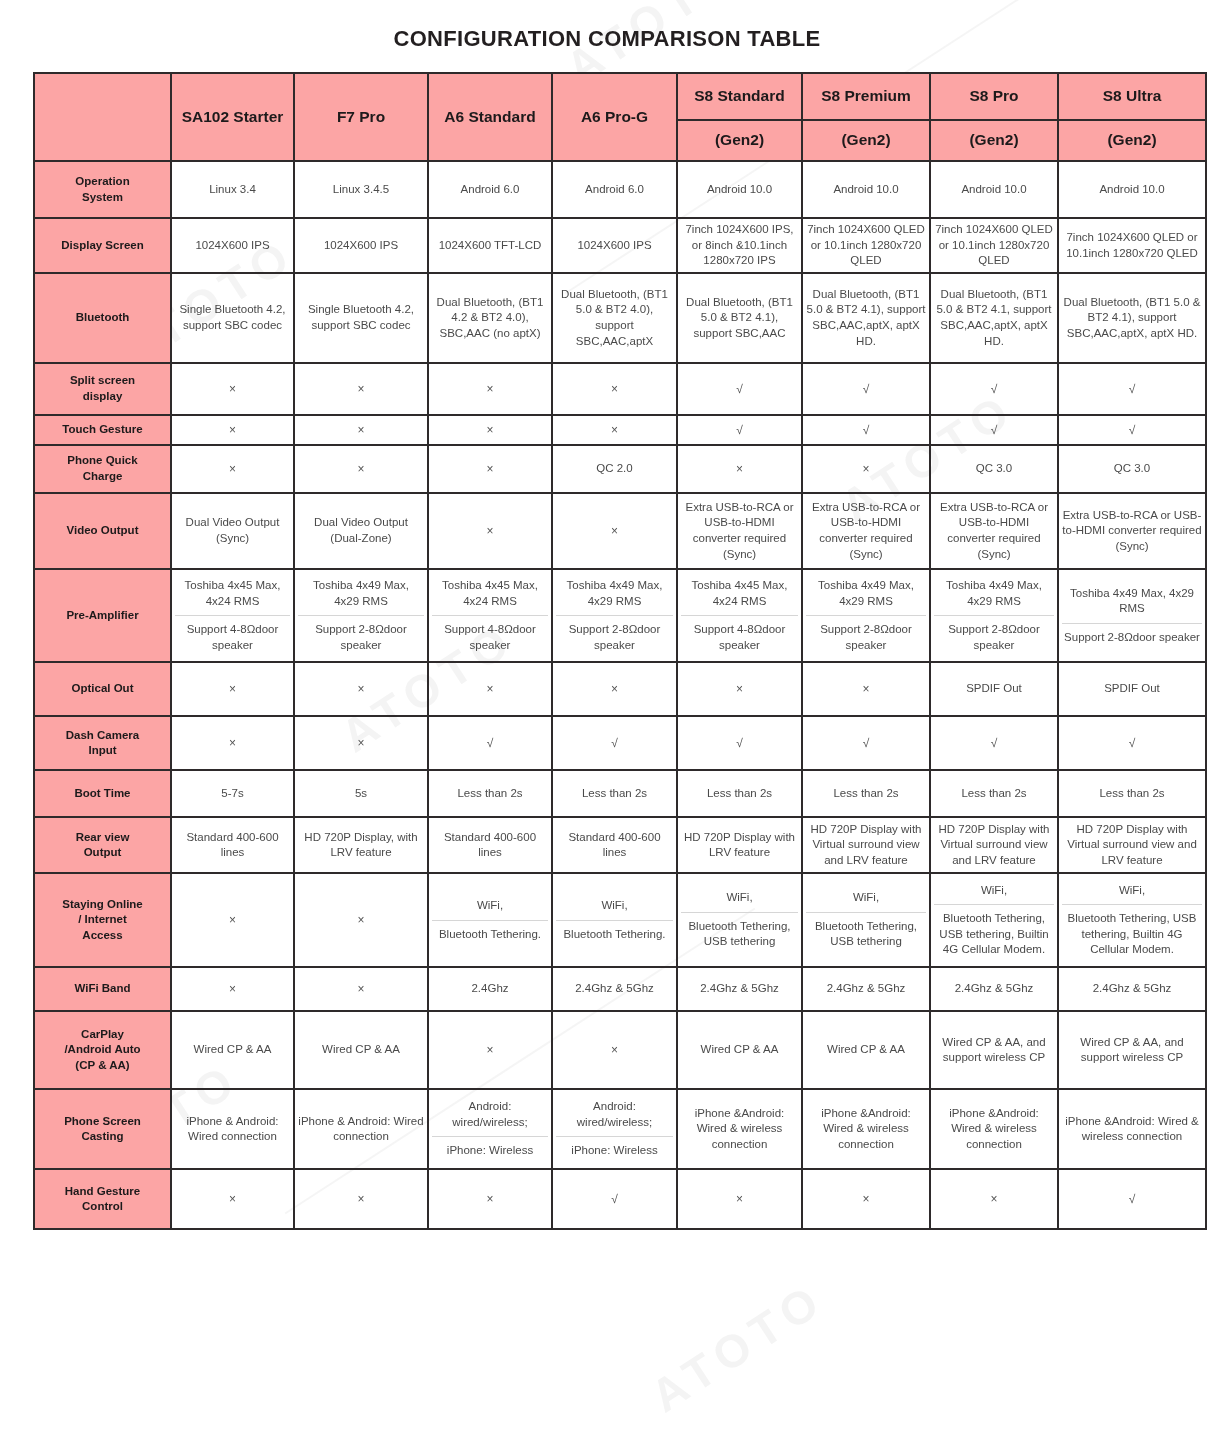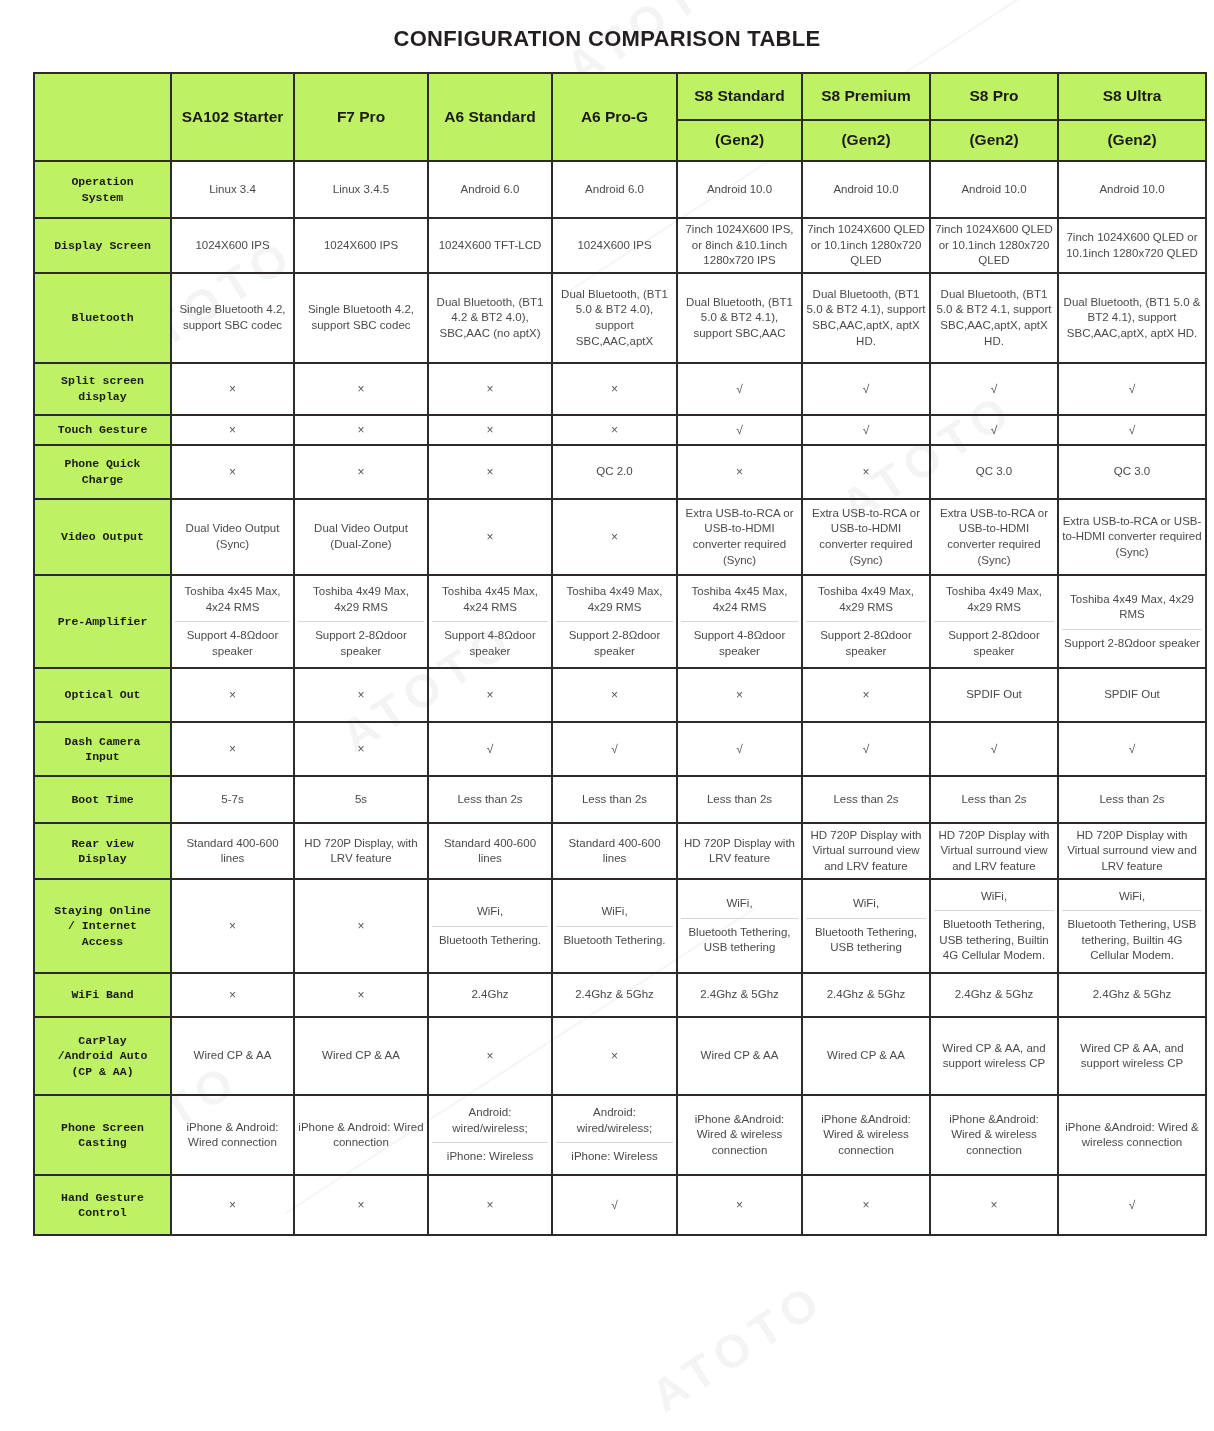--- a/index.html
+++ b/index.html
@@ -31,31 +31,30 @@
   .cmp th, .cmp td {
     border:2px solid #2e2a2b;
     padding:2px 3px;
     text-align:center;
     vertical-align:middle;
     color:#4a4a4a;
     font-size:11.5px;
     line-height:1.35;
     word-wrap:break-word;
   }
-  .cmp th { color:#1d1a1b; font-weight:bold; background:#bef264; }
+  .cmp th { color:#1d1a1b; font-weight:bold; background:#fca5a5; }
   .cmp td { background:transparent; }
   th.prod-cell { padding:0; }
   .hdr-wrap { display:flex; flex-direction:column; height:86px; }
   .hdr-top { flex:1.15; display:flex; align-items:center; justify-content:center; font-size:15.5px; }
   .hdr-gen { flex:1; border-top:2px solid #2e2a2b; display:flex; align-items:center; justify-content:center; font-size:15.5px; }
   .row-label {
     font-size:15.5px;
     white-space:pre-line;
     line-height:1.4;
-    font-family:Liberation Mono, monospace;
   }
   .cell-parts { display:flex; flex-direction:column; justify-content:center; }
   .part { padding:6px 2px; }
   .part + .part { border-top:1px solid #d6d6d6; }
   .sym { font-size:12px; color:#555; }
   
   .wm {
     position:absolute;
     z-index:0;
     font-size:46px;
@@ -281,21 +280,21 @@
         <td>
           <div class="sym">√</div>
         </td>
         <td>
           <div class="sym">√</div>
         </td>
         <td>
           <div class="sym">√</div>
         </td>
       </tr>
-      <tr style="height: 54px;">
+      <tr style="height: 48px;">
         <th class="row-label">Phone Quick
 Charge</th>
         <td>
           <div class="sym">×</div>
         </td>
         <td>
           <div class="sym">×</div>
         </td>
         <td>
           <div class="sym">×</div>
@@ -471,21 +470,21 @@
         </td>
         <td>
           <div>Less than 2s</div>
         </td>
         <td>
           <div>Less than 2s</div>
         </td>
       </tr>
       <tr style="height: 56px;">
         <th class="row-label">Rear view
-Display</th>
+Output</th>
         <td>
           <div>Standard 400-600 lines</div>
         </td>
         <td>
           <div>HD 720P Display, with LRV feature</div>
         </td>
         <td>
           <div>Standard 400-600 lines</div>
         </td>
         <td>

